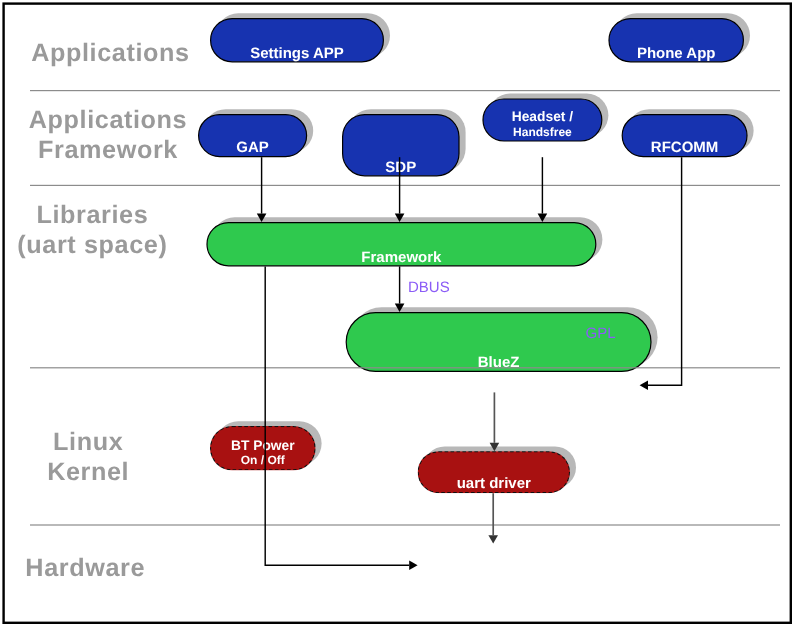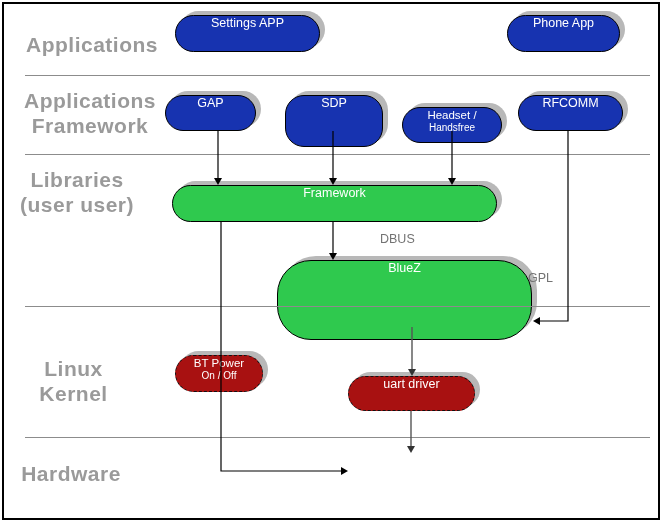--- a/index.html
+++ b/index.html
@@ -13,32 +13,33 @@
   }
   .divider{
     position:absolute;left:25px;width:625px;height:1px;background:var(--divider-gray,#8c8c8c);
     z-index:4;
   }
   .section-label{
     position:absolute;color:var(--label-gray,#9a9a9a);font-size:21px;line-height:25px;
     text-align:center;z-index:1;letter-spacing:0.5px;font-weight:bold;
   }
   .pill{
-    position:absolute;display:flex;flex-direction:column;align-items:center;justify-content:flex-start;
+    position:absolute;display:flex;flex-direction:column;align-items:center;justify-content:flex-end;
     color:#fff;text-align:center;z-index:3;box-sizing:border-box;
     box-shadow:5px -4px 0 var(--shadow-gray,#b8b8b8);
+    font-weight:bold;
   }
   .pill .l1{font-size:12.5px;line-height:14px;}
   .pill .l2{font-size:10px;line-height:12px;}
   .blue{background:var(--app-blue,#1733b0);border:1.5px solid #000;border-radius:19px;}
   .green{background:var(--lib-green,#2fc94e);border:1.2px solid #000;border-radius:19px;}
   .green.big{border-radius:34px;}
   .red{background:var(--kernel-red,#a81111);border:1.5px dashed #111;border-radius:19px;}
   .red.solid{border:2px solid #111;}
-  .floating-label{position:absolute;color:#737373;font-size:12.5px;z-index:5;margin-left:40px;}
+  .floating-label{position:absolute;color:#8b5cf6;font-size:12.5px;z-index:5;}
   svg.connectors{position:absolute;left:0;top:0;z-index:5;pointer-events:none;}
 </style>
 </head>
 <body>
 
 <div id="canvas">
 
   <div class="divider" style="top:75px"></div>
   <div class="divider" style="top:154px"></div>
   <div class="divider" style="top:306px"></div>
@@ -46,52 +47,52 @@
 
   <div class="section-label" style="left:22px;top:32px;width:140px">Applications</div>
 
   <div class="section-label" style="left:15px;top:88px;width:150px">
     <div>Applications</div>
     <div>Framework</div>
   </div>
 
   <div class="section-label" style="left:12px;top:167px;width:130px">
     <div>Libraries</div>
-    <div>(user user)</div>
+    <div>(uart space)</div>
   </div>
 
   <div class="section-label" style="left:16px;top:356px;width:115px">Linux Kernel</div>
 
   <div class="section-label" style="left:16px;top:461px;width:110px">Hardware</div>
 
   <div class="pill blue" style="left:175px;top:15px;width:145px;height:37px">
     <span class="l1">Settings APP</span>
   </div>
   <div class="pill blue" style="left:507px;top:15px;width:113px;height:37px">
     <span class="l1">Phone App</span>
   </div>
 
   <div class="pill blue" style="left:165px;top:95px;width:91px;height:36px">
     <span class="l1">GAP</span>
   </div>
   <div class="pill blue" style="left:285px;top:95px;width:98px;height:52px">
     <span class="l1">SDP</span>
   </div>
-  <div class="pill blue" style="left:402px;top:107px;width:100px;height:36px">
+  <div class="pill blue" style="left:402px;top:82px;width:100px;height:36px">
     <span class="l1" style="font-size:11.5px">Headset /</span>
     <span class="l2">Handsfree</span>
   </div>
   <div class="pill blue" style="left:518px;top:95px;width:105px;height:36px">
     <span class="l1">RFCOMM</span>
   </div>
 
   <div class="pill green" style="left:172px;top:185px;width:325px;height:37px">
     <span class="l1">Framework</span>
   </div>
-  <div class="pill green big" style="left:277px;top:260px;width:255px;height:80px">
+  <div class="pill green big" style="left:288px;top:260px;width:255px;height:50px">
     <span class="l1">BlueZ</span>
   </div>
   <div class="floating-label" style="left:480px;top:271px;width:33px;text-align:right">GPL</div>
 
   <div class="floating-label" style="left:340px;top:232px">DBUS</div>
 
   <div class="pill red" style="left:175px;top:355px;width:88px;height:37px">
     <span class="l1" style="font-size:11.5px">BT Power</span>
     <span class="l2">On / Off</span>
   </div>

